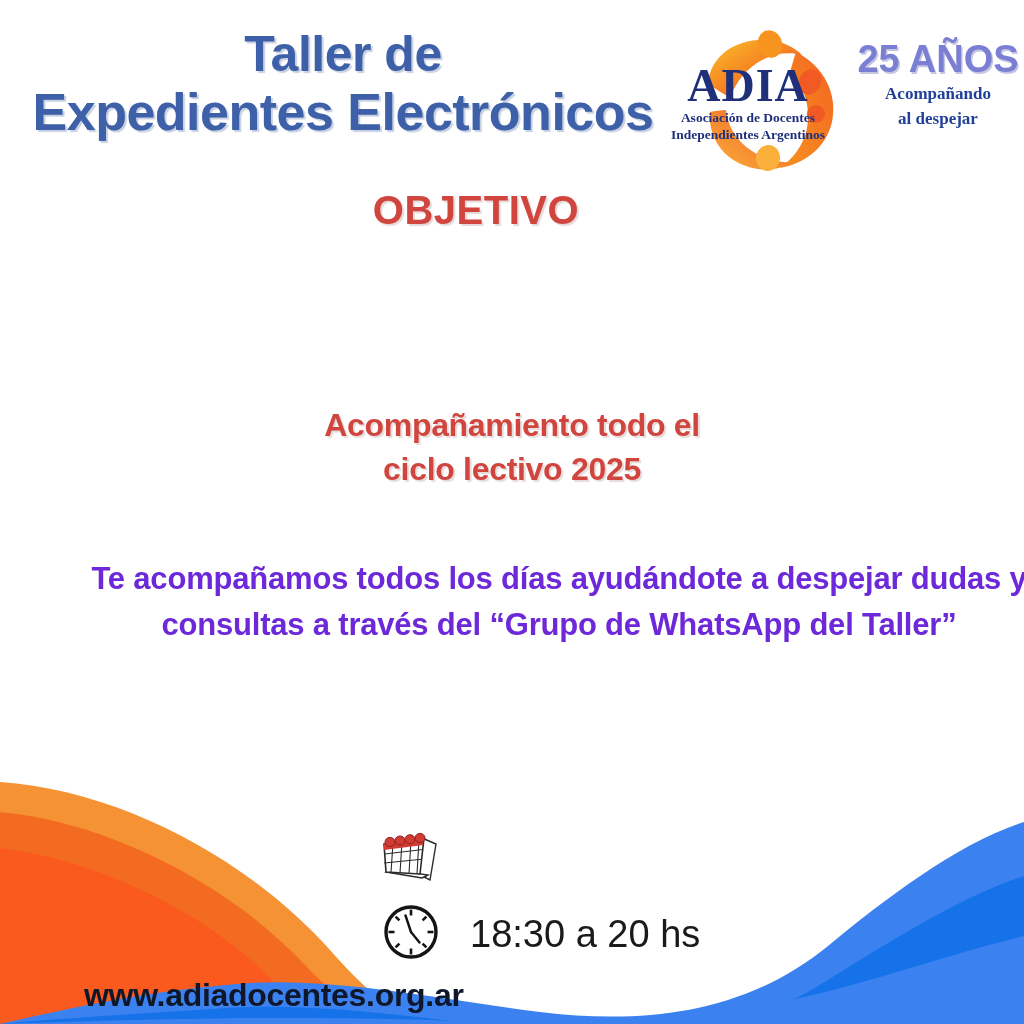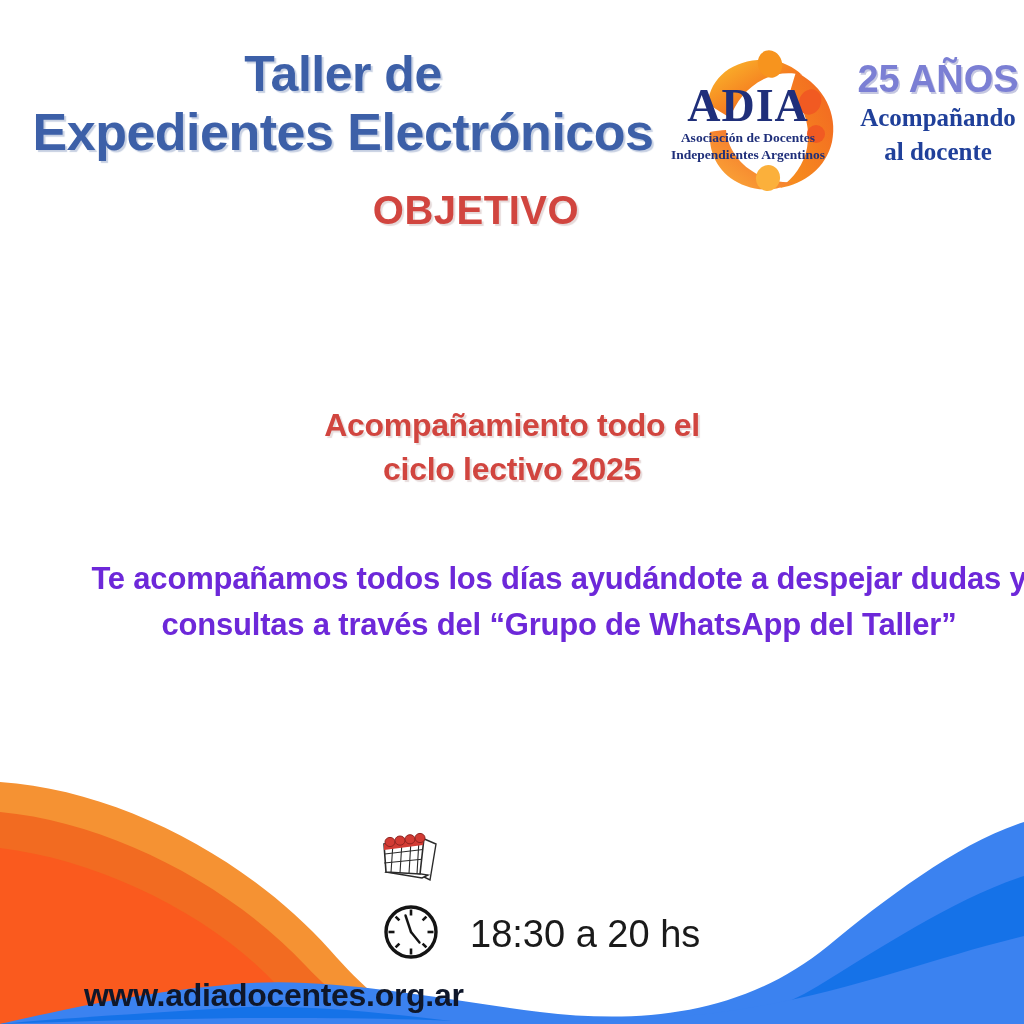--- a/index.html
+++ b/index.html
@@ -26,21 +26,20 @@
     pointer-events: none;
   }
 
   
   .header {
     position: absolute;
     top: 0;
     left: 0;
     width: 1024px;
     height: 180px;
-    margin-top: 20px;
   }
   .title-block {
     position: absolute;
     left: 28px;
     top: 26px;
     width: 630px;
     text-align: center;
   }
   .title-line {
     font-family: "Liberation Sans", sans-serif;
@@ -107,21 +106,21 @@
     font-size: 38px;
     line-height: 1;
     color: #7b7fd4;
     letter-spacing: 0px;
     text-shadow: 1.5px 1.5px 0 rgba(90,95,170,0.35);
     white-space: nowrap;
   }
   .anniv-tag {
     font-family: "Liberation Serif", serif;
     font-weight: bold;
-    font-size: 25px;
+    font-size: 17px;
     line-height: 1.06;
     color: #20409a;
     margin-top: 7px;
     white-space: nowrap;
   }
 
   
   .objetivo {
     position: absolute;
     top: 188px;
@@ -289,21 +288,21 @@
 
       <div class="logo-word">
         <div class="adia-text">ADIA</div>
         <div class="adia-sub">Asociación de Docentes</div>
         <div class="adia-sub">Independientes Argentinos</div>
       </div>
 
       <div class="anniv">
         <div class="anniv-num">25 AÑOS</div>
         <div class="anniv-tag">Acompañando</div>
-        <div class="anniv-tag">al docente</div>
+        <div class="anniv-tag">al despejar</div>
       </div>
 
     </div>
   </div>
 
   <div class="objetivo">OBJETIVO</div>
 
   <div class="acompan">
     <div>Acompañamiento todo el</div>
     <div>ciclo lectivo 2025</div>

